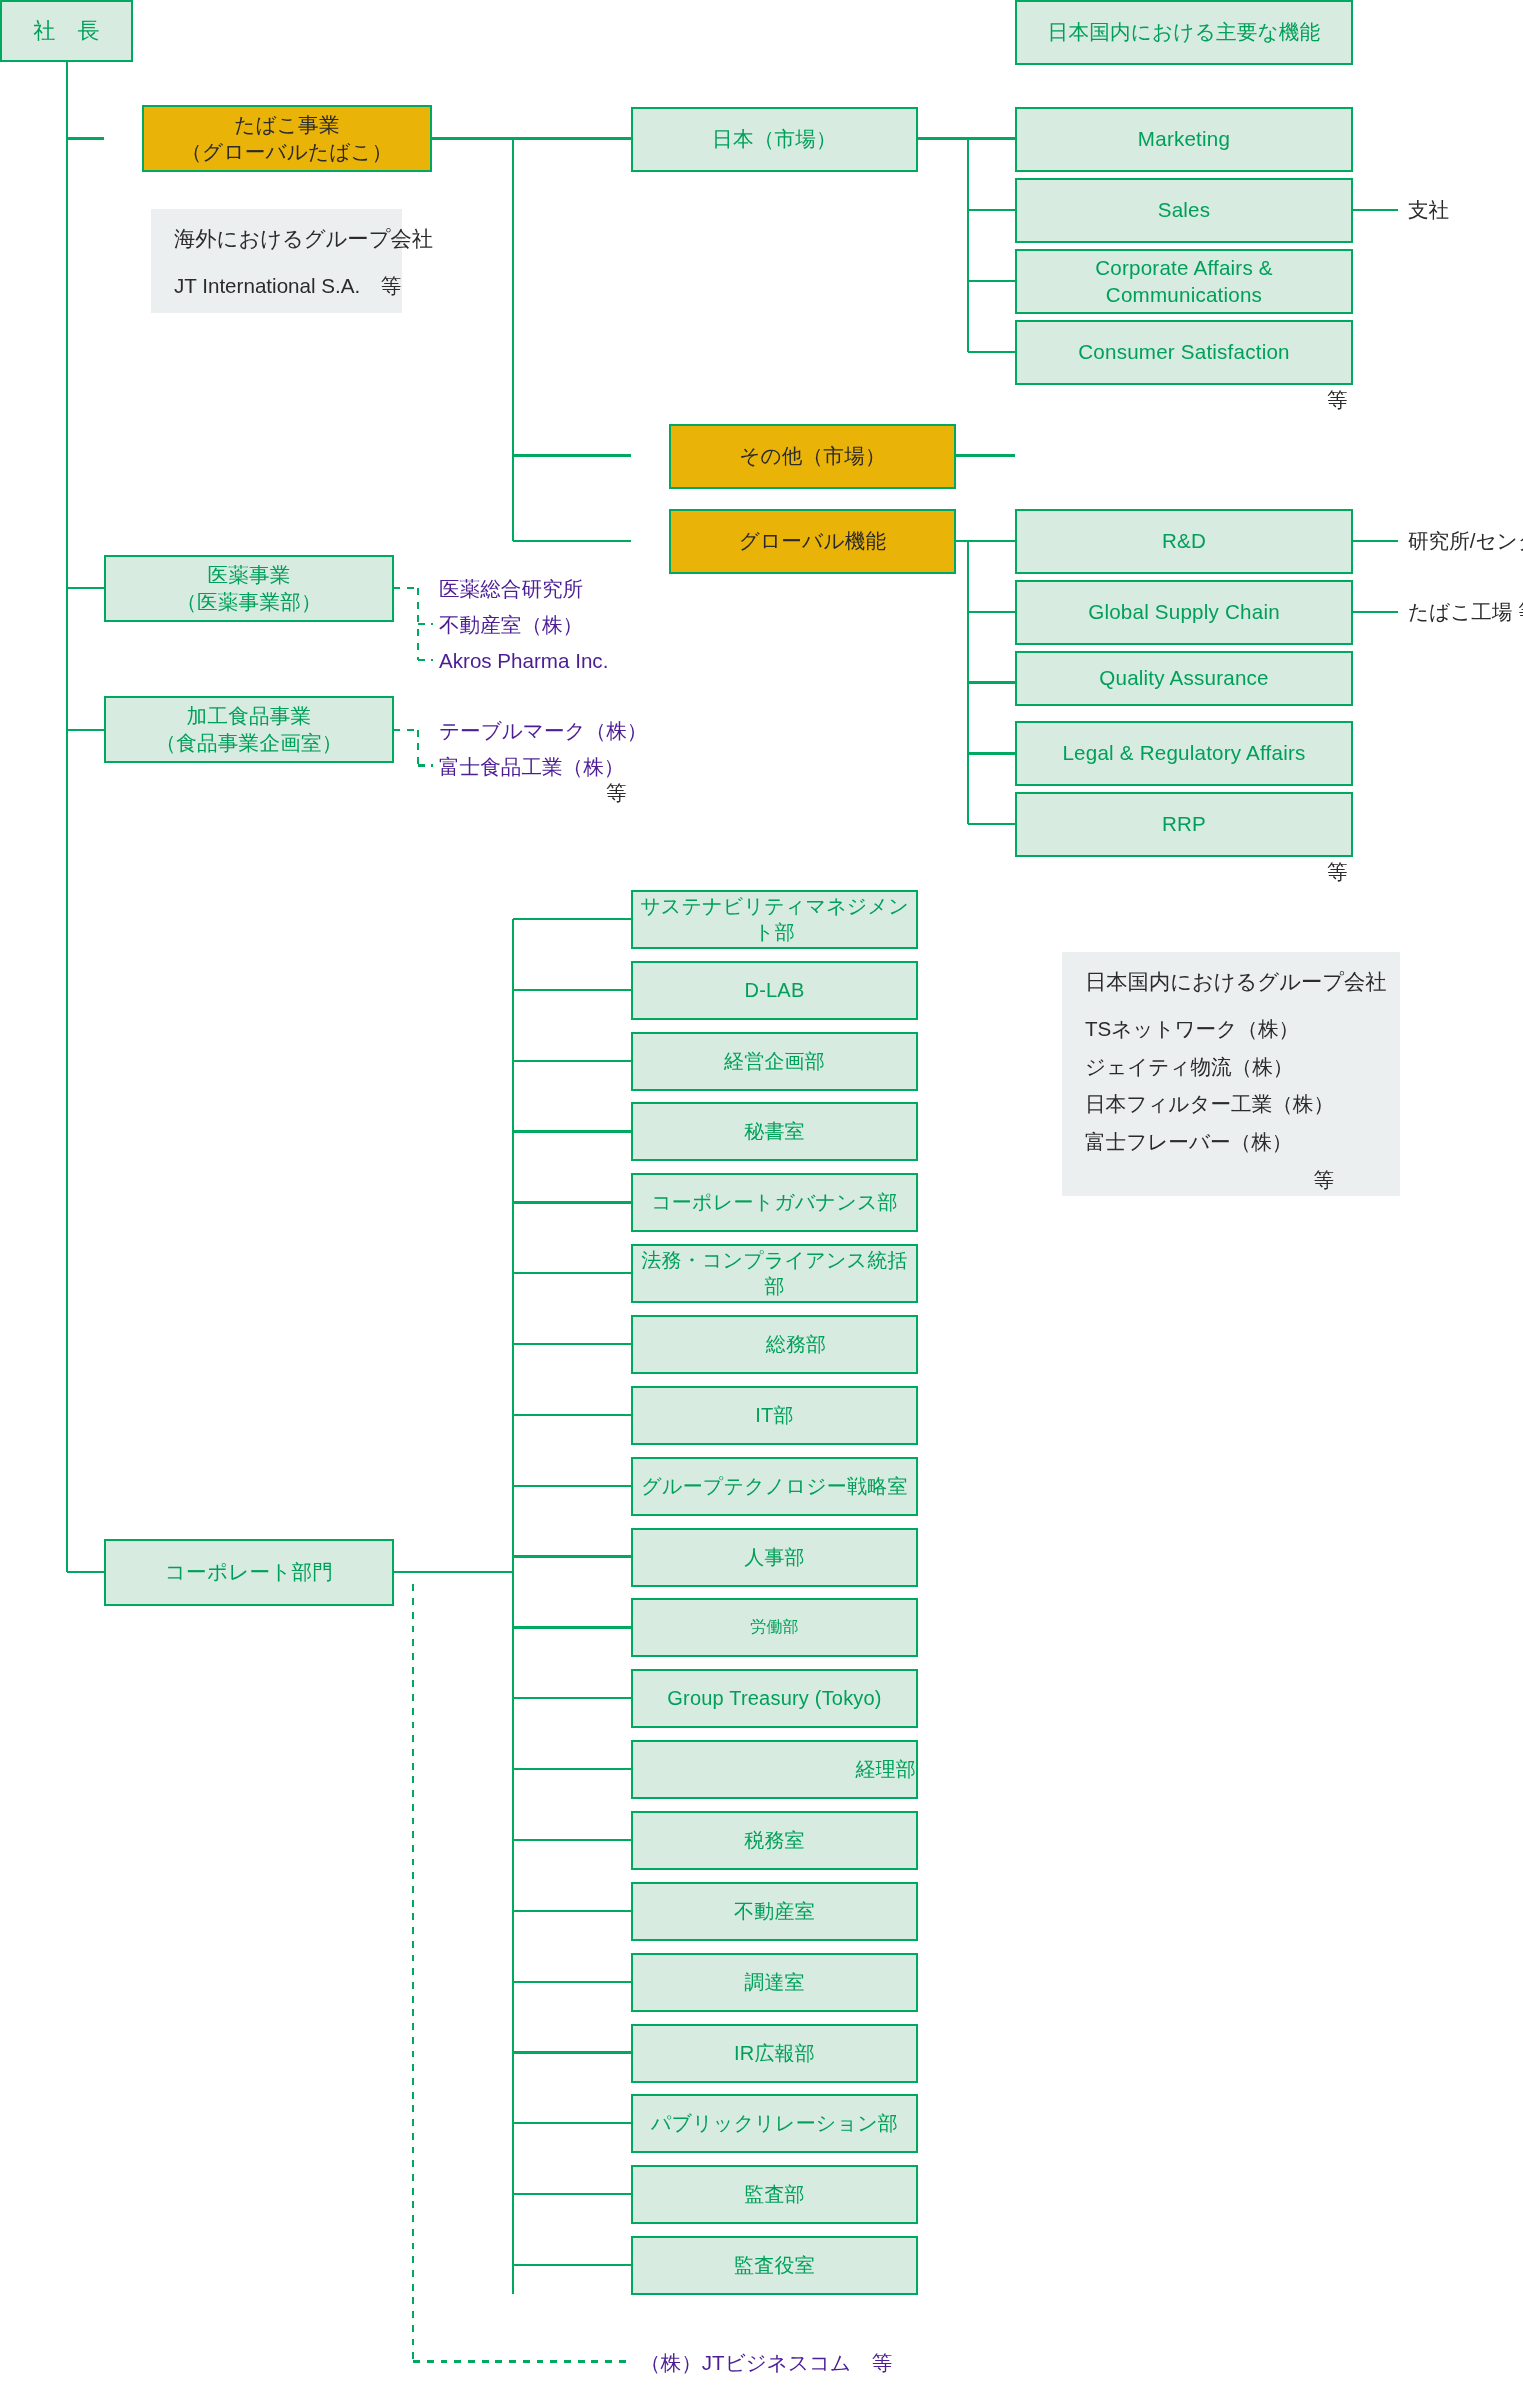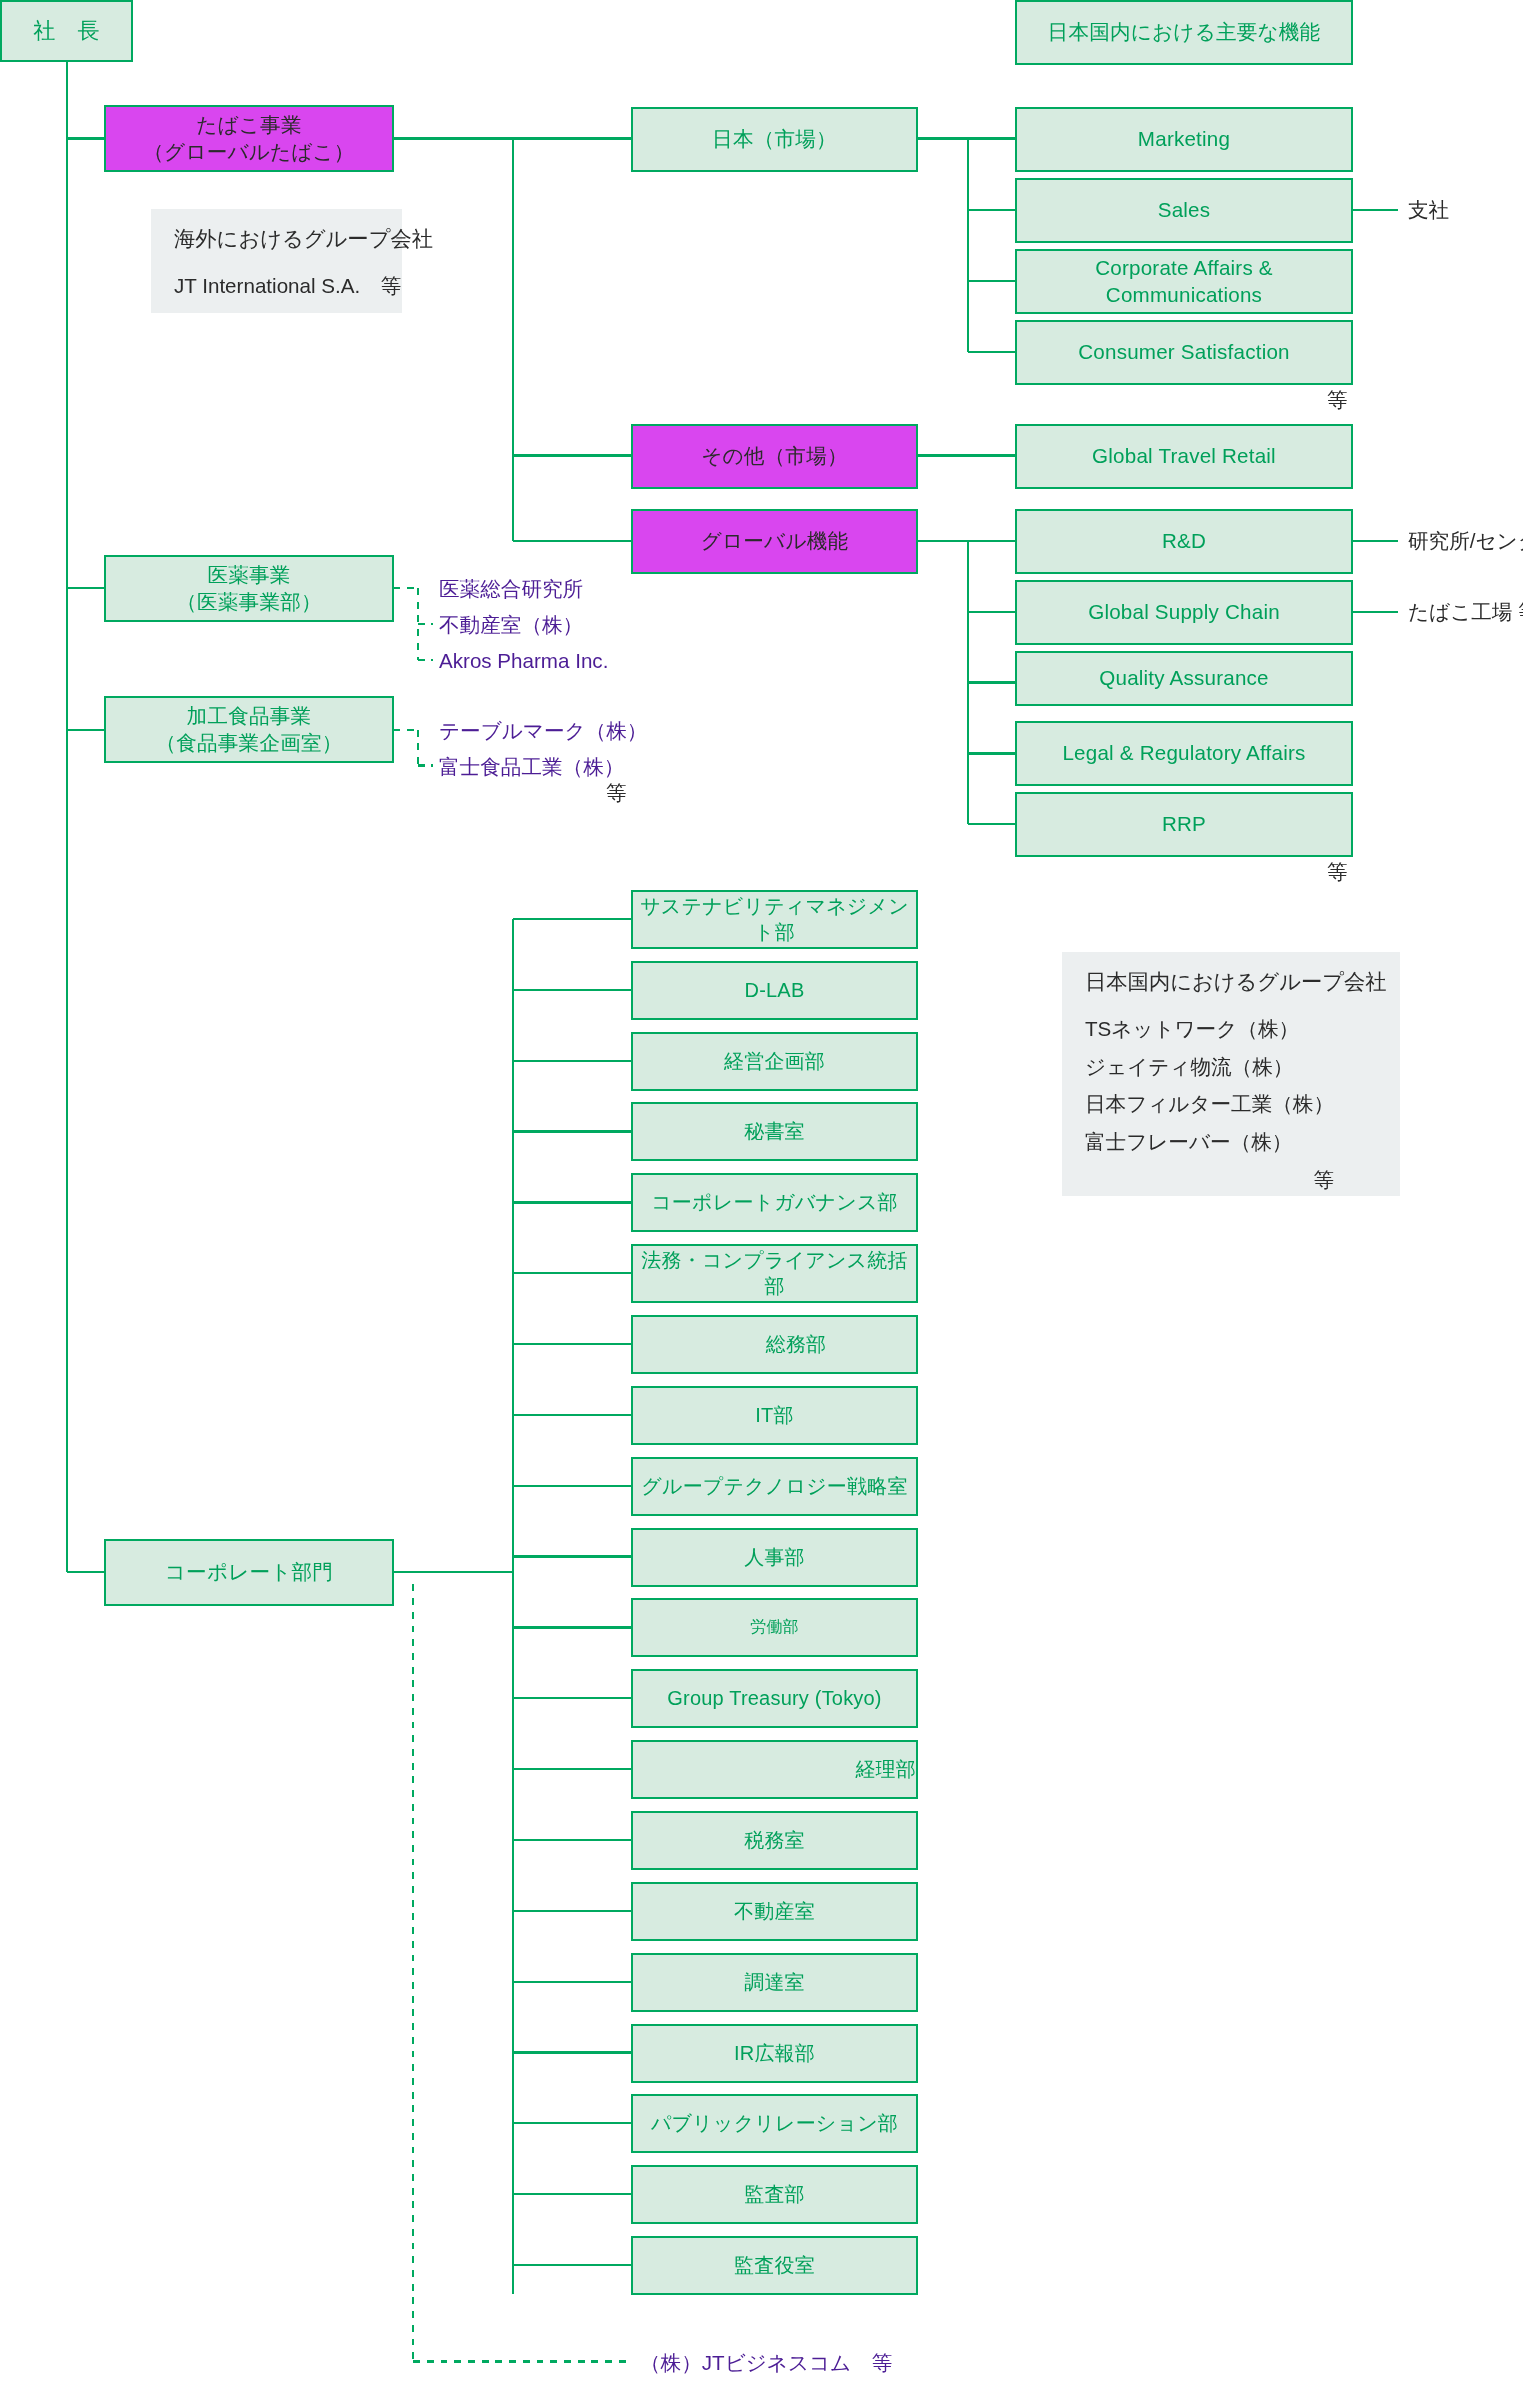--- a/index.html
+++ b/index.html
@@ -4,21 +4,21 @@
 <style>
   html,body{margin:0;padding:0;background:#ffffff;}
   body{font-family:"Liberation Sans","DejaVu Sans",sans-serif;}
   #chart{position:relative;width:1524px;height:2401px;background:#fff;overflow:hidden;}
   #wires{position:absolute;left:0;top:0;width:1524px;height:2401px;pointer-events:none;}
 
   .box{position:absolute;box-sizing:border-box;border:2.3px solid #00a960;
        display:flex;align-items:center;justify-content:center;text-align:center;
        line-height:1.28;letter-spacing:.01em;}
   .box.fill{background:#d7ebe0;color:#00a05a;}
-  .box.plain{background:#d946ef;color:#2b2b2b;}
+  .box.plain{background:#eab308;color:#2b2b2b;margin-left:38px;}
 
   .panel{position:absolute;box-sizing:border-box;background:#eceff0;color:#2b2b2b;
          padding:20px 23px;line-height:1.0;margin-left:47px;}
   .panel .ptitle{font-size:21.3px;margin-bottom:26px;white-space:nowrap;}
   .panel .pline{font-size:20.6px;margin-bottom:17px;white-space:nowrap;}
   .panel .pline:last-child{margin-bottom:0;}
   .panel .pnote{font-size:20.6px;text-align:right;padding-right:43px;margin-top:3px;}
 
   .leaf{position:absolute;color:#4c1d95;font-size:20.6px;white-space:nowrap;line-height:1;}
   .note{position:absolute;color:#2b2b2b;font-size:20.6px;white-space:nowrap;line-height:1;}
@@ -142,23 +142,20 @@
     <span>Corporate Affairs &amp; Communications</span>
   </div>
   <div class="box fill" style="left:1015px;top:320px;width:338px;height:65px;font-size:20.6px;">
     <span>Consumer Satisfaction</span>
   </div>
 
   <div class="note" style="left:1408px;top:200px;">支社</div>
 
   <div class="etc" style="left:1327px;top:390px;">等</div>
 
-  <div class="box fill" style="left:1015px;top:424px;width:338px;height:65px;font-size:20.6px;">
-    <span>Global Travel Retail</span>
-  </div>
 
   <div class="box fill" style="left:1015px;top:509px;width:338px;height:65px;font-size:20.6px;">
     <span>R&amp;D</span>
   </div>
   <div class="box fill" style="left:1015px;top:580px;width:338px;height:65px;font-size:20.6px;">
     <span>Global Supply Chain</span>
   </div>
   <div class="box fill" style="left:1015px;top:651px;width:338px;height:55px;font-size:20.6px;">
     <span>Quality Assurance</span>
   </div>

